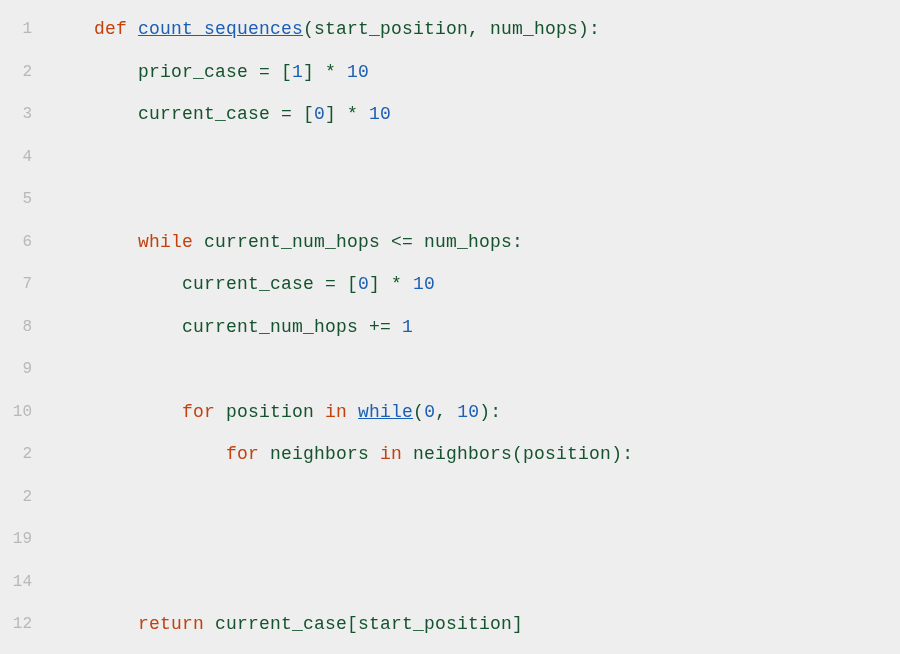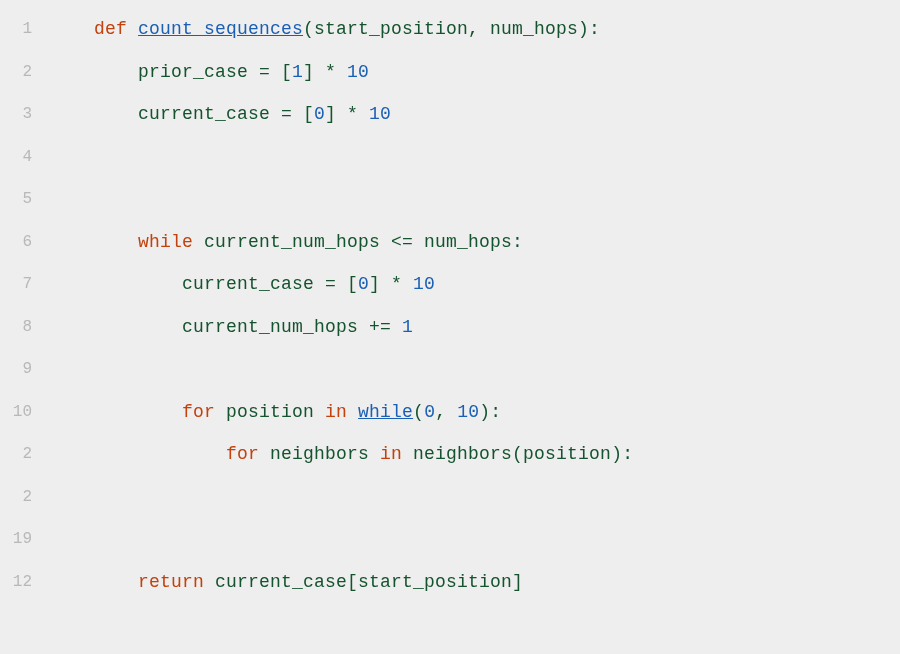--- a/index.html
+++ b/index.html
@@ -49,14 +49,15 @@
     <div class="line"><span class="gutter">4</span></div>
     <div class="line"><span class="gutter">5</span><span class="code"><span></span></span></div>
     <div class="line"><span class="gutter">6</span><span class="code"><span>        </span><span class="kw">while </span><span class="id">current_num_hops &lt;= num_hops:</span></span></div>
     <div class="line"><span class="gutter">7</span><span class="code"><span>            </span><span class="id">current_case = [</span><span class="num">0</span><span class="id">] * </span><span class="num">10</span></span></div>
     <div class="line"><span class="gutter">8</span><span class="code"><span>            </span><span class="id">current_num_hops += </span><span class="num">1</span></span></div>
     <div class="line"><span class="gutter">9</span><span class="code"><span></span></span></div>
     <div class="line"><span class="gutter">10</span><span class="code"><span>            </span><span class="kw">for </span><span class="id">position </span><span class="kw">in </span><span class="fn">while</span><span class="id">(</span><span class="num">0</span><span class="id">, </span><span class="num">10</span><span class="id">):</span></span></div>
     <div class="line"><span class="gutter">2</span><span class="code"><span>                </span><span class="kw">for </span><span class="id">neighbors </span><span class="kw">in </span><span class="id">neighbors(position):</span></span></div>
     <div class="line"><span class="gutter">2</span><span class="code"><span>                    </span></span></div>
     <div class="line"><span class="gutter">19</span></div>
+    <div class="line"><span class="gutter">14</span><span class="code"><span></span></span></div>
     <div class="line"><span class="gutter">12</span><span class="code"><span>        </span><span class="kw">return </span><span class="id">current_case[start_position]</span></span></div>
   </div>
 
 </body></html>

